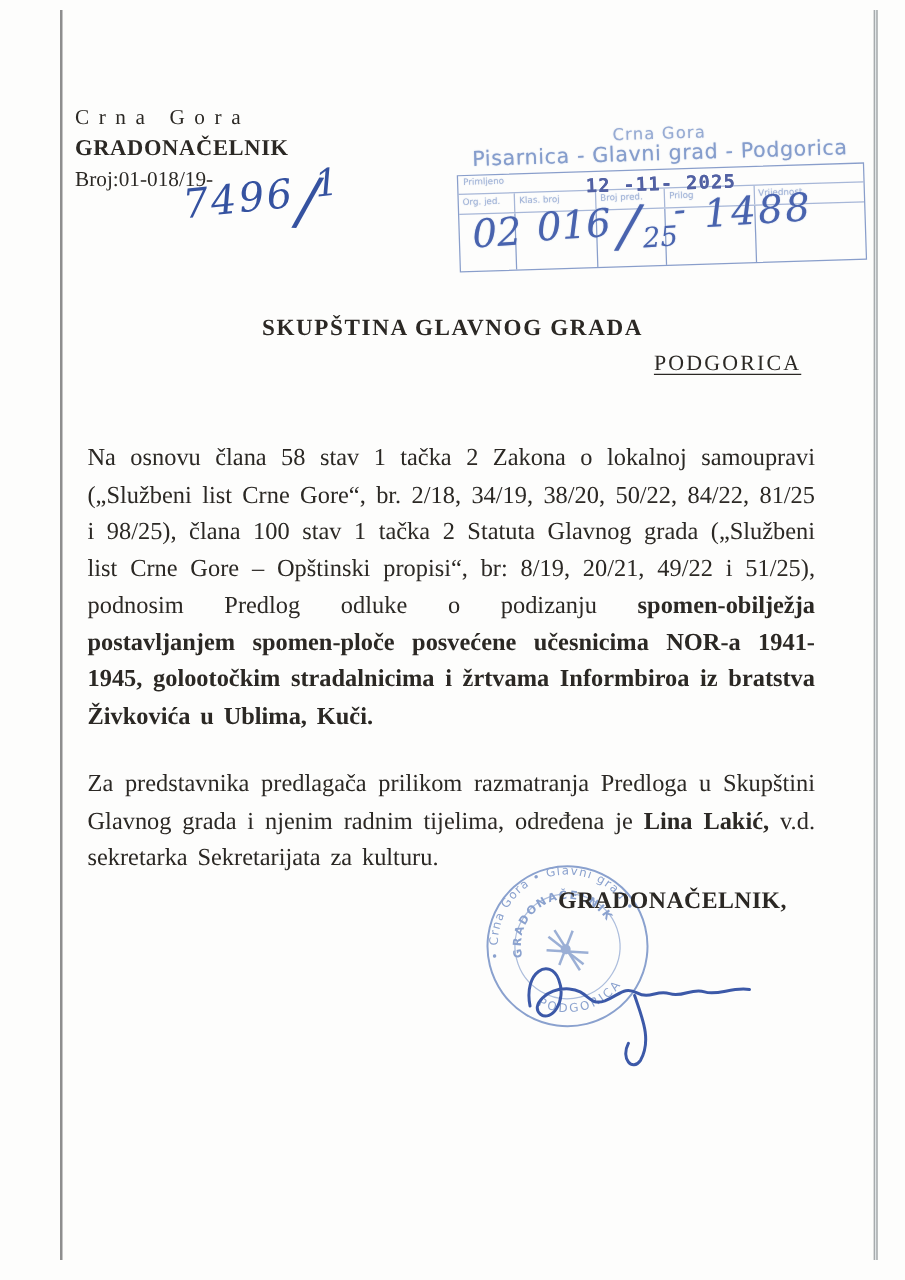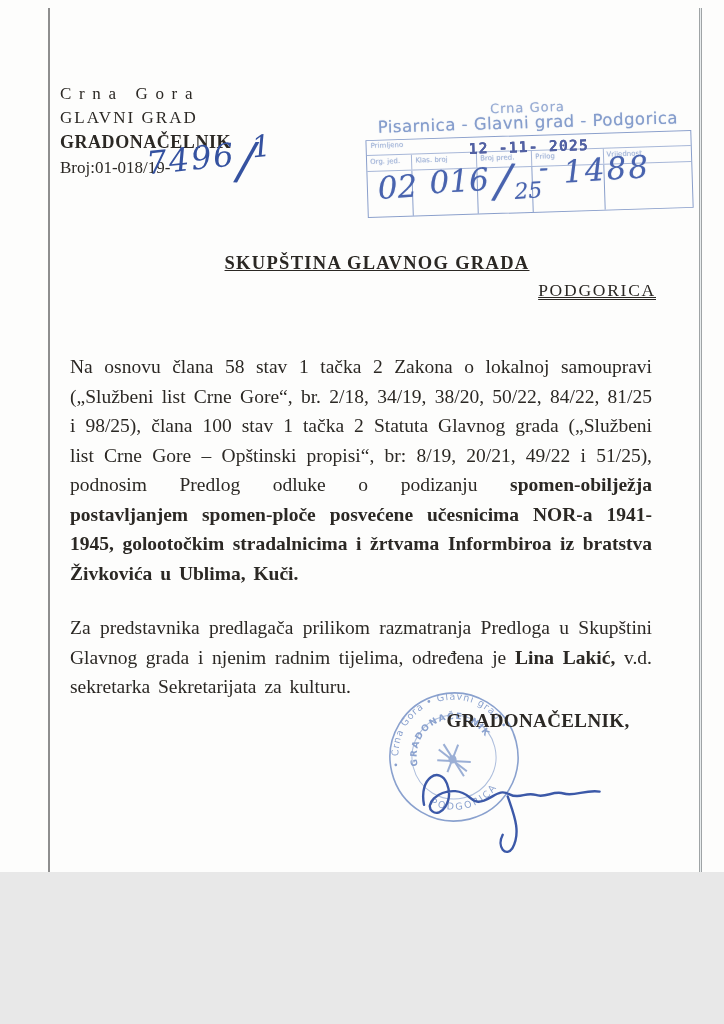--- a/index.html
+++ b/index.html
@@ -1,17 +1,17 @@
 <!DOCTYPE html>
 <html><head>
 <meta charset="utf-8">
 <style>
   html,body{margin:0;padding:0;background:#e8e8e8;}
   .page{
-    position:relative;width:724px;height:872px;background:#fdfdfc;
+    position:relative;width:724px;height:1024px;background:#fdfdfc;
     margin:0 auto;overflow:hidden;
     font-family:"Liberation Serif", serif;color:#2b2824;
   }
   
   .edge{position:absolute;top:8px;height:1000px;}
   .edge-left{left:48px;width:2px;background:#8e8e8e;}
   .edge-right{left:699px;width:3px;background:linear-gradient(to right,#7a7f82,#e9edee,#7a7f82);}
 
   
   .header{position:absolute;left:60px;top:84px;z-index:2;}
@@ -52,21 +52,21 @@
     font-family:"DejaVu Serif", serif;font-style:italic;transform:rotate(-2deg);z-index:2;}
   .rs-hw span{position:absolute;font-size:31px;}
   .rs-hw .p0{left:10px;top:8px;}
   .rs-hw .p1{left:62px;top:6px;}
   .rs-hw .p2{left:128px;top:0px;font-size:46px;transform:rotate(6deg);}
   .rs-hw .p3{left:146px;top:26px;font-size:22px;}
   .rs-hw .p4{left:172px;top:0px;font-size:28px;}
   .rs-hw .p5{left:196px;top:4px;letter-spacing:2px;}
 
   
-  .titleblock{position:absolute;left:74px;top:253px;width:606px;z-index:2;text-decoration:underline;}
+  .titleblock{position:absolute;left:59px;top:253px;width:606px;z-index:2;}
   .t1{text-align:center;font-weight:bold;font-size:18.5px;letter-spacing:.07em;}
   .t2{text-align:right;padding-right:24px;font-size:17.5px;letter-spacing:.1em;margin-top:6px;
       text-decoration:underline;text-underline-offset:3px;}
 
   
   .bodytext{position:absolute;left:58px;top:340px;width:606px;z-index:2;
     font-size:19.5px;line-height:29.5px;text-align:justify;word-spacing:3px;}
   .bodytext p{margin:12px;}
   .bodytext p + p{margin-top:25px;}
   .b{font-weight:bold;}
@@ -82,21 +82,20 @@
 </head>
 <body>
 
 <div class="page">
 
   <div class="edge edge-left"></div>
   <div class="edge edge-right"></div>
 
   <div class="header">
     <div class="h-country">Crna Gora</div>
-    <div class="h-org">GLAVNI GRAD</div>
     <div class="h-office">GRADONAČELNIK</div>
     <div class="h-ref">Broj:01-018/19-</div>
   </div>
 
   <div class="hw ref-hw">
     <span class="n1">7496</span><span class="sl">/</span><span class="n2">1</span>
   </div>
 
   <div class="rstamp">
     <div class="rs-l1">Crna Gora</div>

